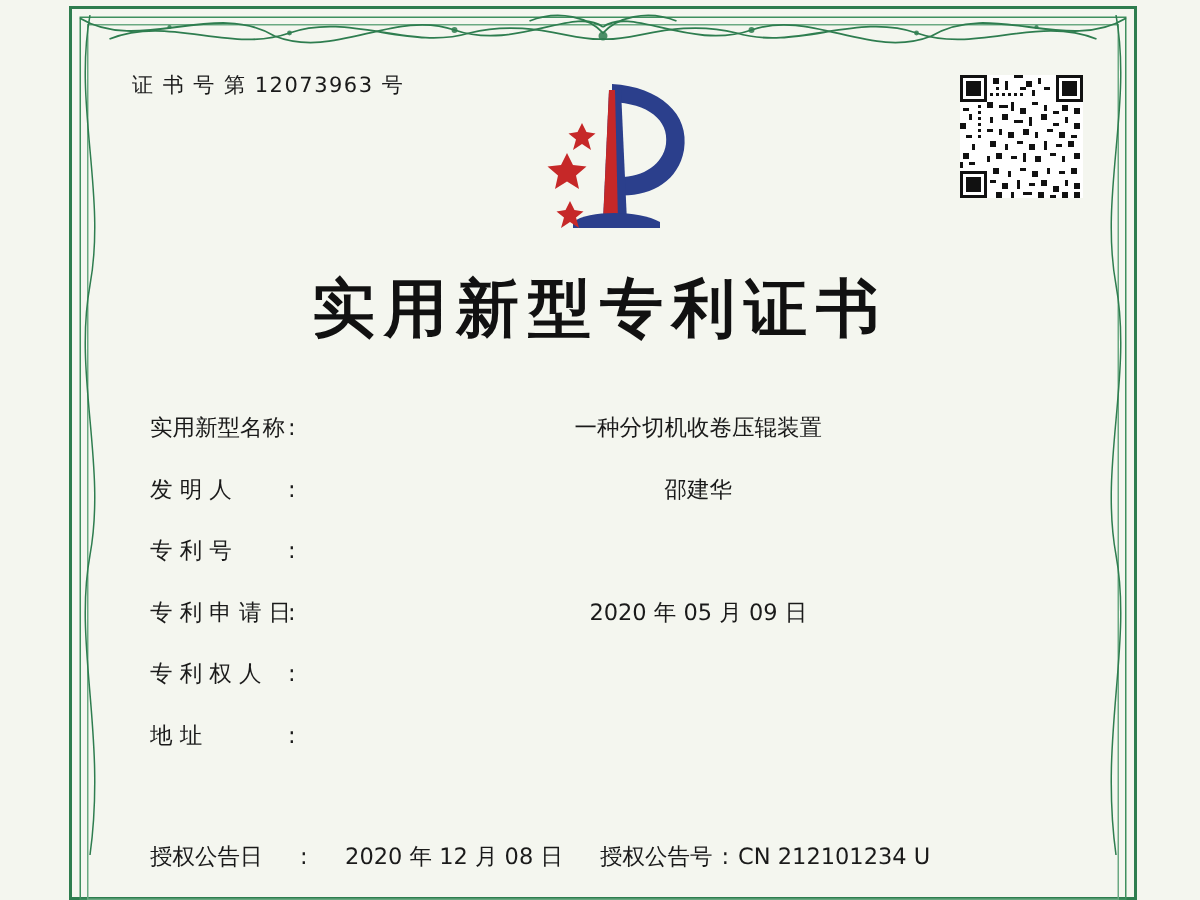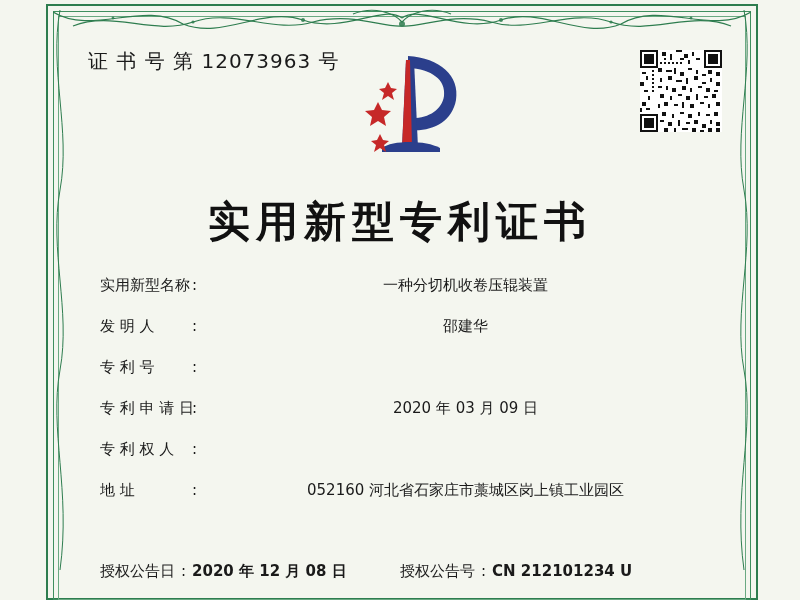--- a/index.html
+++ b/index.html
@@ -71,21 +71,21 @@
     pointer-events: none;
   }
   .ornament-left { left: 47px; }
   .ornament-right { right: 43px; }
 
   
   .cert-number {
     position: absolute;
     left: 88px;
     top: 48px;
-    font-size: 20px;
+    font-size: 14px;
     color: #1a1a1a;
     letter-spacing: 1px;
     white-space: nowrap;
   }
 
   .logo {
     position: absolute;
     left: 344px;
     top: 48px;
     width: 124px;
@@ -105,21 +105,20 @@
     position: absolute;
     left: 0;
     right: 0;
     top: 178px;
     text-align: center;
     font-family: "DejaVu Serif", "Liberation Serif", serif;
     font-size: 42px;
     font-weight: bold;
     color: #111111;
     letter-spacing: 6px;
-    margin-top: 16px;
   }
 
   .fields {
     position: absolute;
     left: 100px;
     top: 276px;
     right: 72px;
   }
   .field-row {
     display: flex;
@@ -151,31 +150,32 @@
     right: 88px;
     display: flex;
     font-size: 15px;
     color: #1a1a1a;
   }
   .bottom-left {
     display: flex;
     align-items: baseline;
     width: 300px;
     flex: 0 0 300px;
+    gap: 19px;
   }
   .bottom-right {
     display: flex;
     align-items: flex-start;
     flex: 1 1 auto;
   }
   .bl-label, .br-label {
     white-space: nowrap;
     padding-right: 6px;
   }
-  .bl-value, .br-value { white-space: nowrap; font-weight: bold; }
+  .bl-value, .br-value { white-space: nowrap; }
 </style>
 </head>
 <body>
 
 <div class="certificate">
 
   <div class="border-outer"></div>
   <div class="border-inner"></div>
   <div class="border-thin"></div>
 
@@ -365,32 +365,31 @@
     </div>
 
     <div class="field-row">
       <span class="field-label">专    利    号</span>
       <span class="field-colon">:</span>
     </div>
 
     <div class="field-row">
       <span class="field-label">专 利 申 请 日</span>
       <span class="field-colon">:</span>
-      <span class="field-value">2020 年 03 月 09 日</span>
+      <span class="field-value">2020 年 05 月 09 日</span>
     </div>
 
     <div class="field-row">
       <span class="field-label">专  利  权  人</span>
       <span class="field-colon">:</span>
     </div>
 
     <div class="field-row">
       <span class="field-label">地        址</span>
       <span class="field-colon">:</span>
-      <span class="field-value">052160 河北省石家庄市藁城区岗上镇工业园区</span>
     </div>
 
   </div>
 
   <div class="bottom-row">
     <div class="bottom-left">
       <span class="bl-label">授权公告日</span>
       <span class="bl-label">:</span>
       <span class="bl-value">2020 年 12 月 08 日</span>
     </div>

